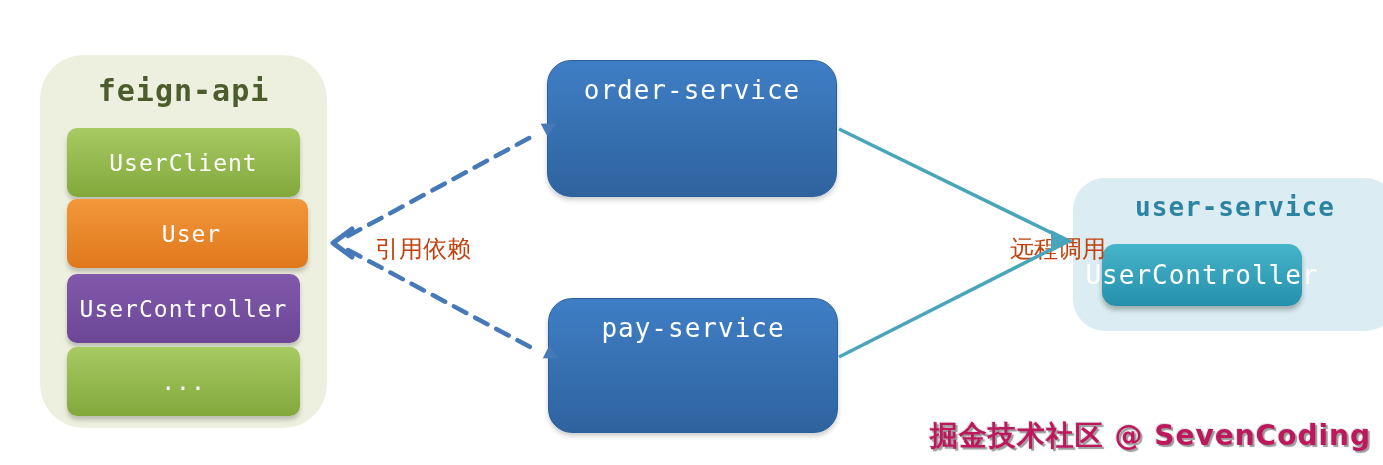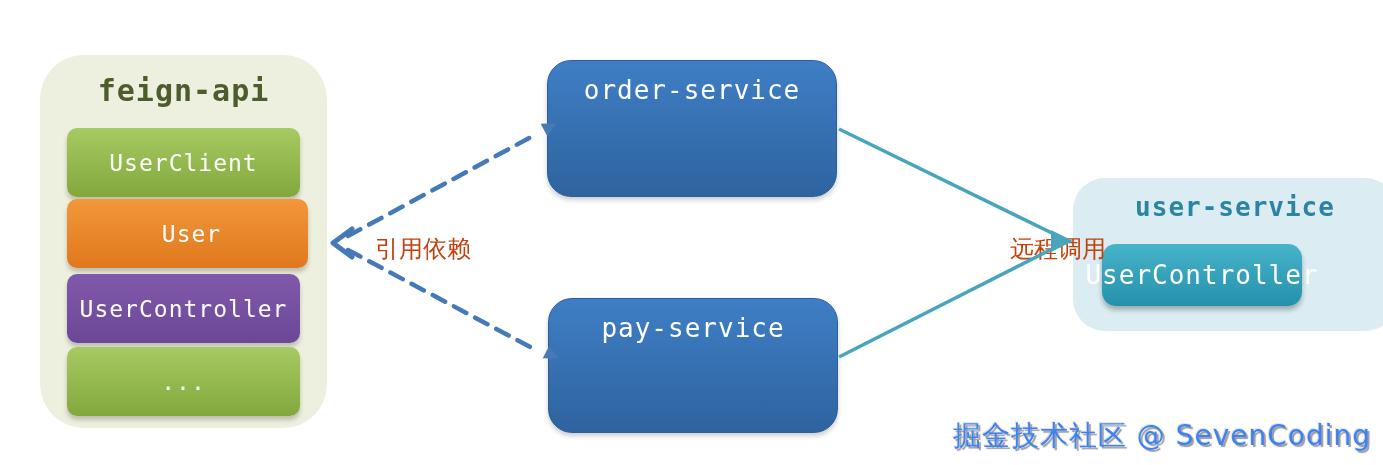--- a/index.html
+++ b/index.html
@@ -57,22 +57,22 @@
   .edge-label {
     position:absolute; font-family:Liberation Mono, monospace;
     font-size:24px; color:#c2410c; white-space:nowrap;
   }
   .lbl-dep { left:375px; top:233px; }
   .lbl-rpc { left:1010px; top:233px; }
 
   
   .watermark {
     position:absolute; right:12px; bottom:10px;
-    font-family:"DejaVu Sans","Liberation Sans",sans-serif; font-weight:normal; font-size:28px;
-    color:#3b82f6; text-shadow:2px 2px 1px #9b9b9b, -1px -1px 0 #e2e2e2;
+    font-family:"DejaVu Sans","Liberation Sans",sans-serif; font-weight:bold; font-size:28px;
+    color:#be185d; text-shadow:2px 2px 1px #9b9b9b, -1px -1px 0 #e2e2e2;
     letter-spacing:1px;
   }
 
   .edges-svg { position:absolute; left:0; top:0; pointer-events:none; }
 </style>
 </head>
 <body>
 
 <div class="canvas">
 

